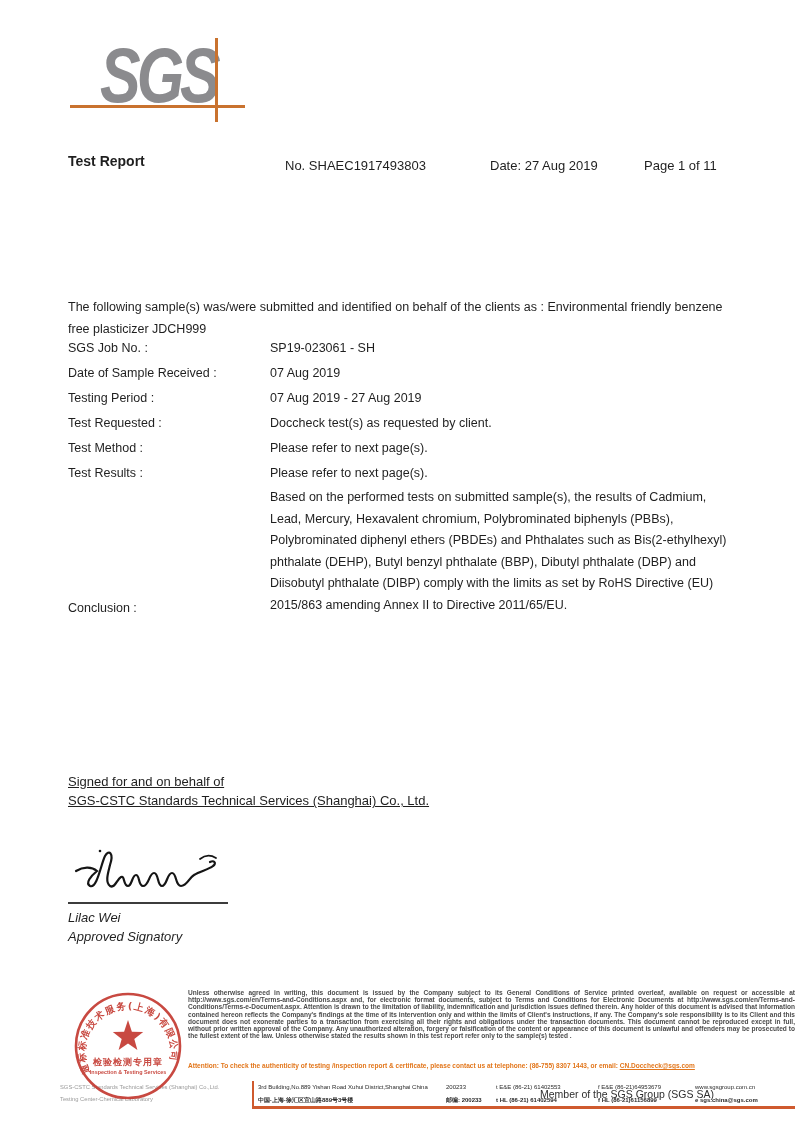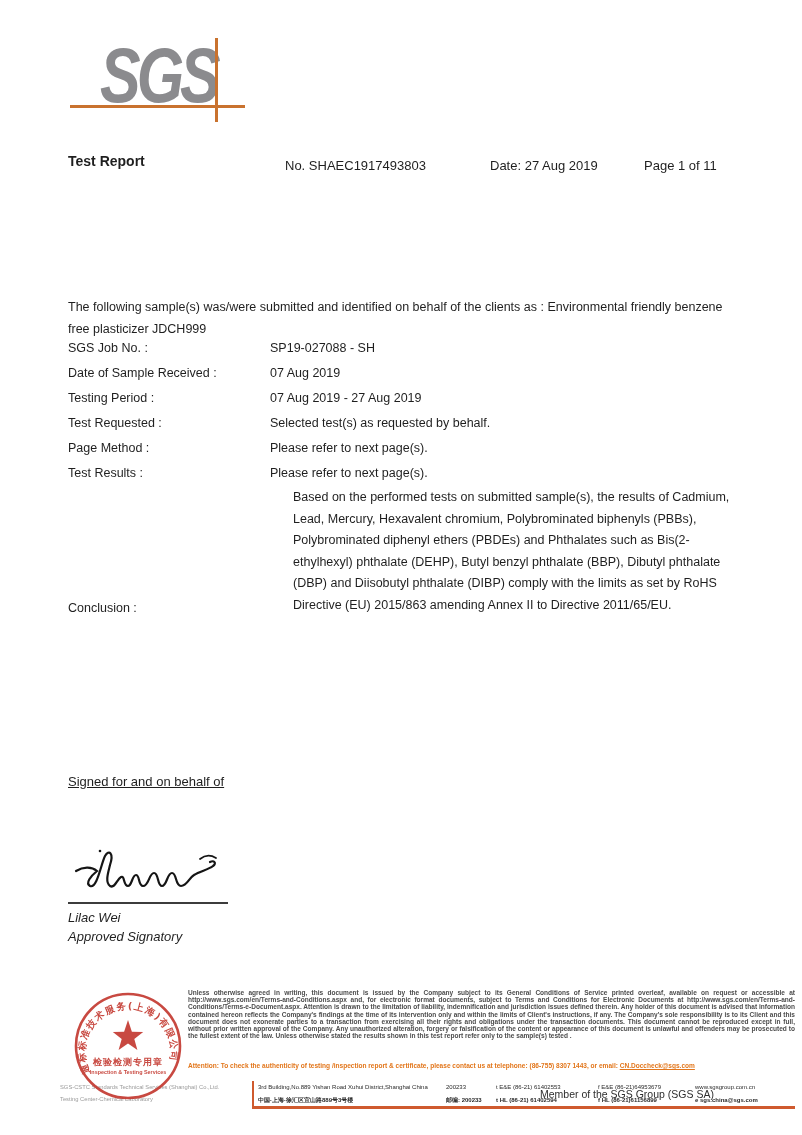--- a/index.html
+++ b/index.html
@@ -29,21 +29,21 @@
   .client { position:absolute; left:68px; top:196px; font-size:13px; line-height:23px; }
 
   
   .sample { position:absolute; left:68px; top:296px; width:660px; font-size:12.5px; line-height:22px; }
 
   
   .fields { position:absolute; left:68px; top:340px; width:672px; }
   .field-row { display:flex; align-items:flex-end; margin-bottom:9px; }
   .field-label { width:202px; flex:none; font-size:12.5px; line-height:16px; }
   .field-value { width:470px; font-size:12.5px; line-height:16px; }
-  .field-row.multiline .field-value { line-height:21.5px; margin-top:-3px;margin-left:23px; }
+  .field-row.multiline .field-value { line-height:21.5px; margin-top:-3px; }
 
   
   .signedfor { position:absolute; left:68px; top:772px; font-size:13px; line-height:19px;text-decoration:underline; }
   .sig-svg { position:absolute; left:72px; top:842px; }
   .sig-line { position:absolute; left:68px; top:902px; width:160px; border-top:2px solid #3c3c3c; }
   .sig-name { position:absolute; left:68px; top:908px; font-size:13px; line-height:19px;font-style:italic; }
 
   
   .stamp-company {
     position:absolute; left:60px; top:1081px; width:200px;
@@ -87,50 +87,51 @@
   <div class="rh-no">No. SHAEC1917493803</div>
   <div class="rh-date">Date: 27 Aug 2019</div>
   <div class="rh-page">Page 1 of 11</div>
 
 
   <div class="sample">The following sample(s) was/were submitted and identified on behalf of the clients as : Environmental friendly benzene free plasticizer JDCH999</div>
 
   <div class="fields">
     <div class="field-row">
       <div class="field-label">SGS Job No. :</div>
-      <div class="field-value">SP19-027088 - SH</div>
+      <div class="field-value">SP19-023061 - SH</div>
     </div>
     <div class="field-row">
       <div class="field-label">Date of Sample Received :</div>
       <div class="field-value">07 Aug 2019</div>
     </div>
     <div class="field-row">
       <div class="field-label">Testing Period :</div>
       <div class="field-value">07 Aug 2019 - 27 Aug 2019</div>
     </div>
     <div class="field-row">
       <div class="field-label">Test Requested :</div>
-      <div class="field-value">Selected test(s) as requested by behalf.</div>
+      <div class="field-value">Doccheck test(s) as requested by client.</div>
     </div>
     <div class="field-row">
-      <div class="field-label">Page Method :</div>
+      <div class="field-label">Test Method :</div>
       <div class="field-value">Please refer to next page(s).</div>
     </div>
     <div class="field-row">
       <div class="field-label">Test Results :</div>
       <div class="field-value">Please refer to next page(s).</div>
     </div>
     <div class="field-row multiline">
       <div class="field-label">Conclusion :</div>
       <div class="field-value">Based on the performed tests on submitted sample(s), the results of Cadmium, Lead, Mercury, Hexavalent chromium, Polybrominated biphenyls (PBBs), Polybrominated diphenyl ethers (PBDEs) and Phthalates such as Bis(2-ethylhexyl) phthalate (DEHP), Butyl benzyl phthalate (BBP), Dibutyl phthalate (DBP) and Diisobutyl phthalate (DIBP) comply with the limits as set by RoHS Directive (EU) 2015/863 amending Annex II to Directive 2011/65/EU.</div>
     </div>
   </div>
 
   <div class="signedfor">
     <div>Signed for and on behalf of</div>
+    <div>SGS-CSTC Standards Technical Services (Shanghai) Co., Ltd.</div>
   </div>
 
   <svg class="sig-svg" width="175" height="62" viewBox="0 0 175 62">
     <circle cx="28" cy="9" r="1.3" fill="#151515"></circle>
     <path d="M4 29 C 12 24, 20 25, 25 29 C 19 34, 13 41, 18 44
              C 25 47, 29 22, 33 14 C 37 7, 42 11, 38 23
              C 36 31, 33 40, 38 44 C 43 47, 45 37, 49 35
              C 53 33, 51 44, 56 44 C 60 44, 60 33, 64 33
              C 68 33, 66 44, 71 44 C 77 44, 77 31, 82 31
              C 87 31, 85 44, 90 44 C 95 44, 95 31, 100 31

